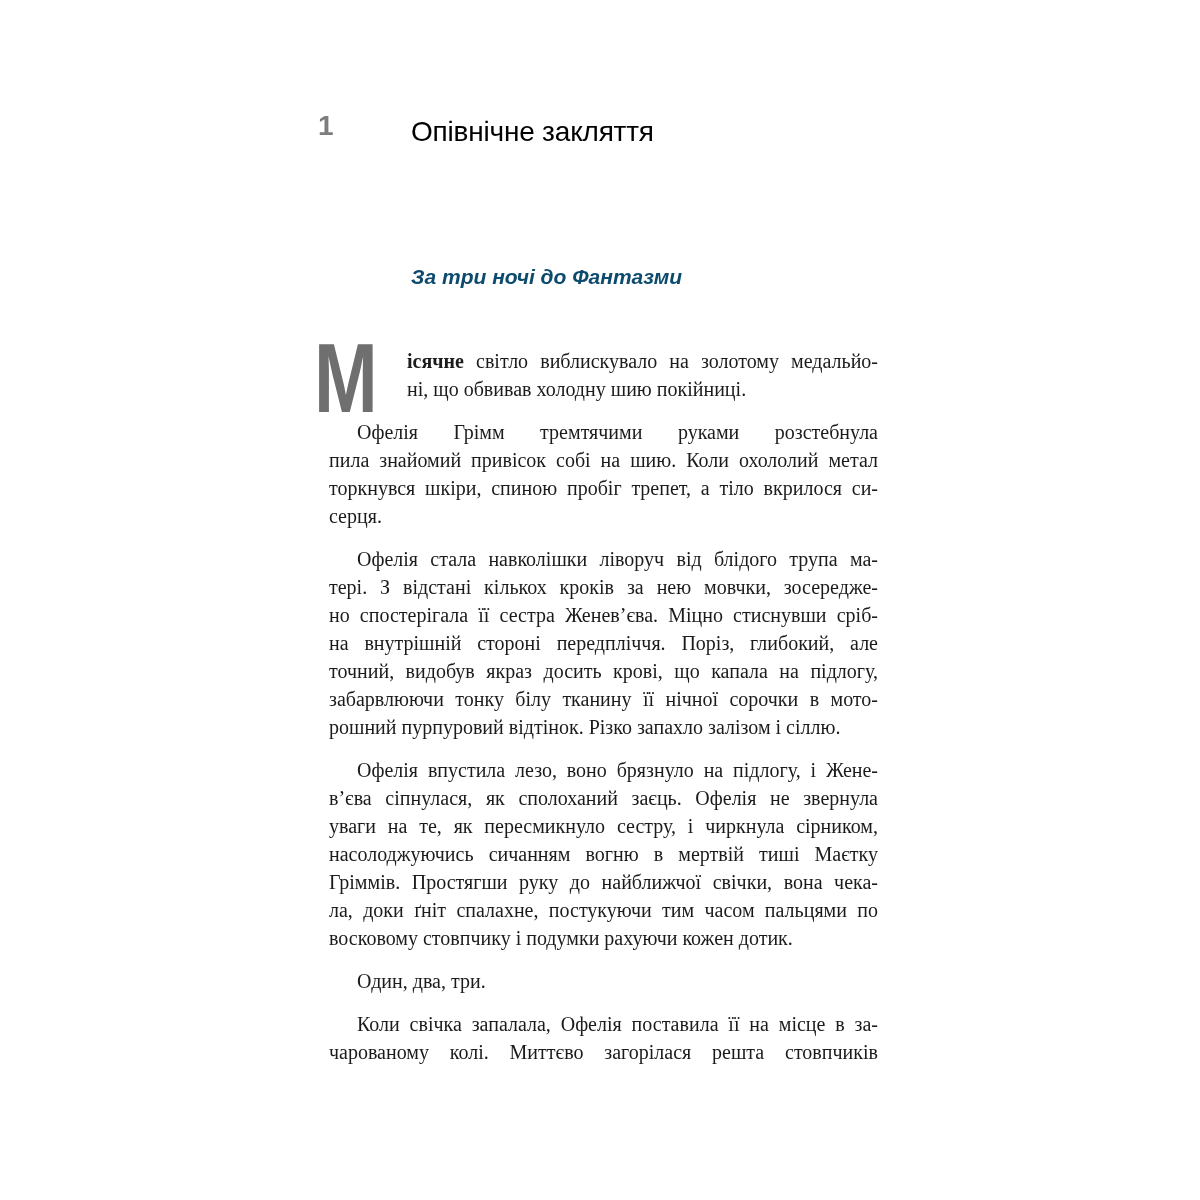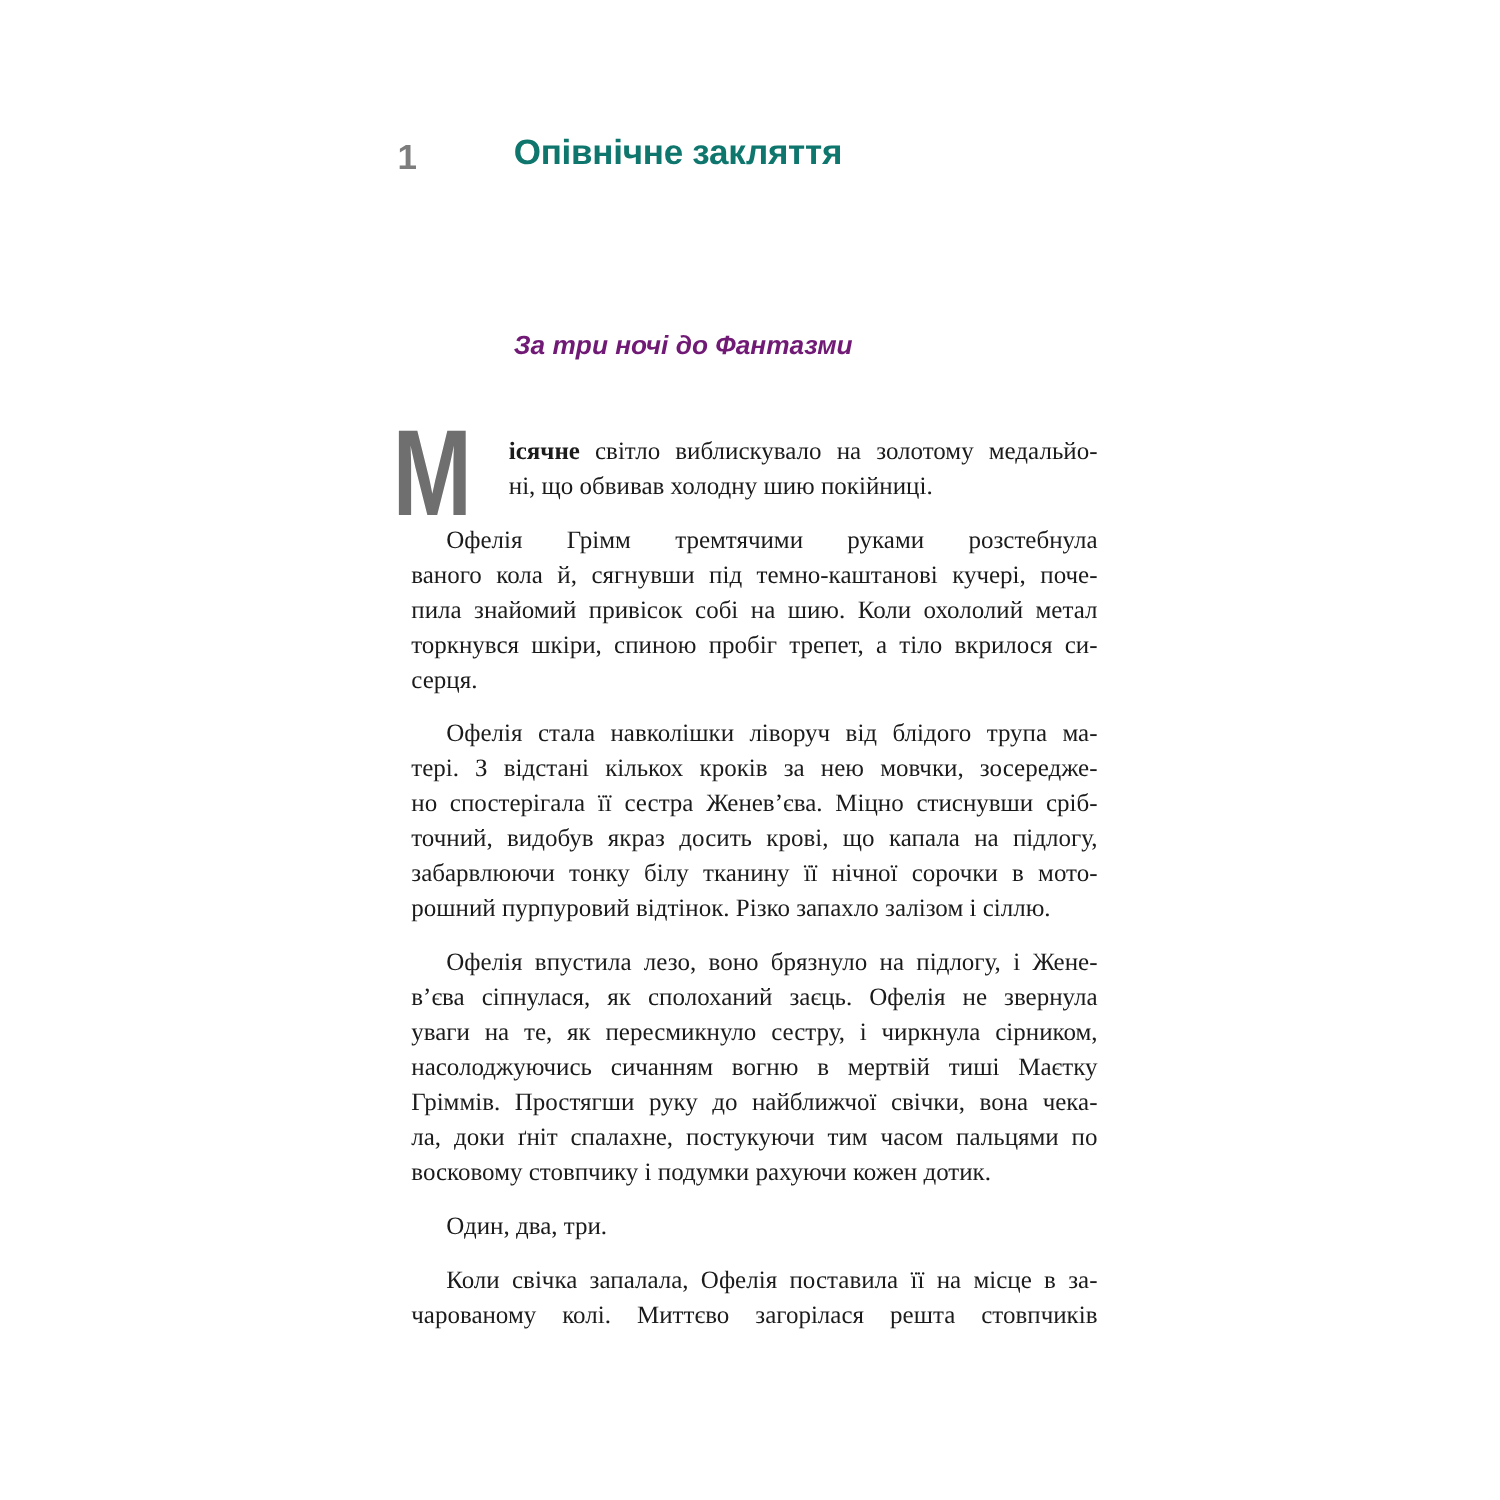--- a/index.html
+++ b/index.html
@@ -7,29 +7,29 @@
     position:relative; width:1200px; height:1200px; background:#ffffff;
     font-family:"Liberation Serif","DejaVu Serif",serif; color:#1b1b1b;
     overflow:hidden;
   }
   .chapter-number {
     position:absolute; left:318px; top:110px;
     font-family:"Liberation Sans","DejaVu Sans",sans-serif;
     font-weight:700; font-size:28px; line-height:32px; color:#7d7d7d;
   }
   .chapter-title {
-    position:absolute; left:411px; top:106px;
+    position:absolute; left:411px; top:116px;
     font-family:"Liberation Sans","DejaVu Sans",sans-serif;
-    font-weight:700; font-size:28px; line-height:32px; color:#0f766e;
+    font-weight:400; font-size:28px; line-height:32px; color:#000000;
     letter-spacing:-0.2px;
   }
   .subtitle {
     position:absolute; left:411px; top:264px;
     font-family:"Liberation Sans","DejaVu Sans",sans-serif;
-    font-style:italic; font-weight:700; font-size:21px; line-height:26px; color:#701a75;
+    font-style:italic; font-weight:700; font-size:21px; line-height:26px; color:#0c4a6e;
   }
   .textblock {
     position:absolute; left:314px; top:332px; width:579px;
     font-size:20px; line-height:28px; color:#1b1b1b;
   }
   .dropcap {
     float:left; width:66px; height:82px; overflow:visible;
     font-family:"Liberation Sans","DejaVu Sans",sans-serif;
     font-weight:700; font-size:98px; line-height:92px; color:#6f6f6f;
     margin:0 27px 0 0;
@@ -58,30 +58,30 @@
 
     <div class="dropcap" style="color: rgb(111, 111, 111);">М</div>
 
     <div class="para">
       <div class="tline"><span class="lead">ісячне</span><span> світло виблискувало на золотому медальйо-</span></div>
       <div class="tline">ні, що обвивав холодну шию покійниці.</div>
     </div>
 
     <div class="para indent">
         <div class="tline">Офелія Грімм тремтячими руками розстебнула</div>
-        <div class="tline">ваного кола й, сягнувши під темно-каштанові кучері, поче-</div>
         <div class="tline">пила знайомий привісок собі на шию. Коли охололий метал</div>
         <div class="tline">торкнувся шкіри, спиною пробіг трепет, а тіло вкрилося си-</div>
         <div class="tline">серця.</div>
       </div>
 
     <div class="para indent">
         <div class="tline">Офелія стала навколішки ліворуч від блідого трупа ма-</div>
         <div class="tline">тері. З відстані кількох кроків за нею мовчки, зосередже-</div>
         <div class="tline">но спостерігала її сестра Женев’єва. Міцно стиснувши сріб-</div>
+        <div class="tline">на внутрішній стороні передпліччя. Поріз, глибокий, але</div>
         <div class="tline">точний, видобув якраз досить крові, що капала на підлогу,</div>
         <div class="tline">забарвлюючи тонку білу тканину її нічної сорочки в мото-</div>
         <div class="tline">рошний пурпуровий відтінок. Різко запахло залізом і сіллю.</div>
       </div>
 
     <div class="para indent">
         <div class="tline">Офелія впустила лезо, воно брязнуло на підлогу, і Жене-</div>
         <div class="tline">в’єва сіпнулася, як сполоханий заєць. Офелія не звернула</div>
         <div class="tline">уваги на те, як пересмикнуло сестру, і чиркнула сірником,</div>
         <div class="tline">насолоджуючись сичанням вогню в мертвій тиші Маєтку</div>

